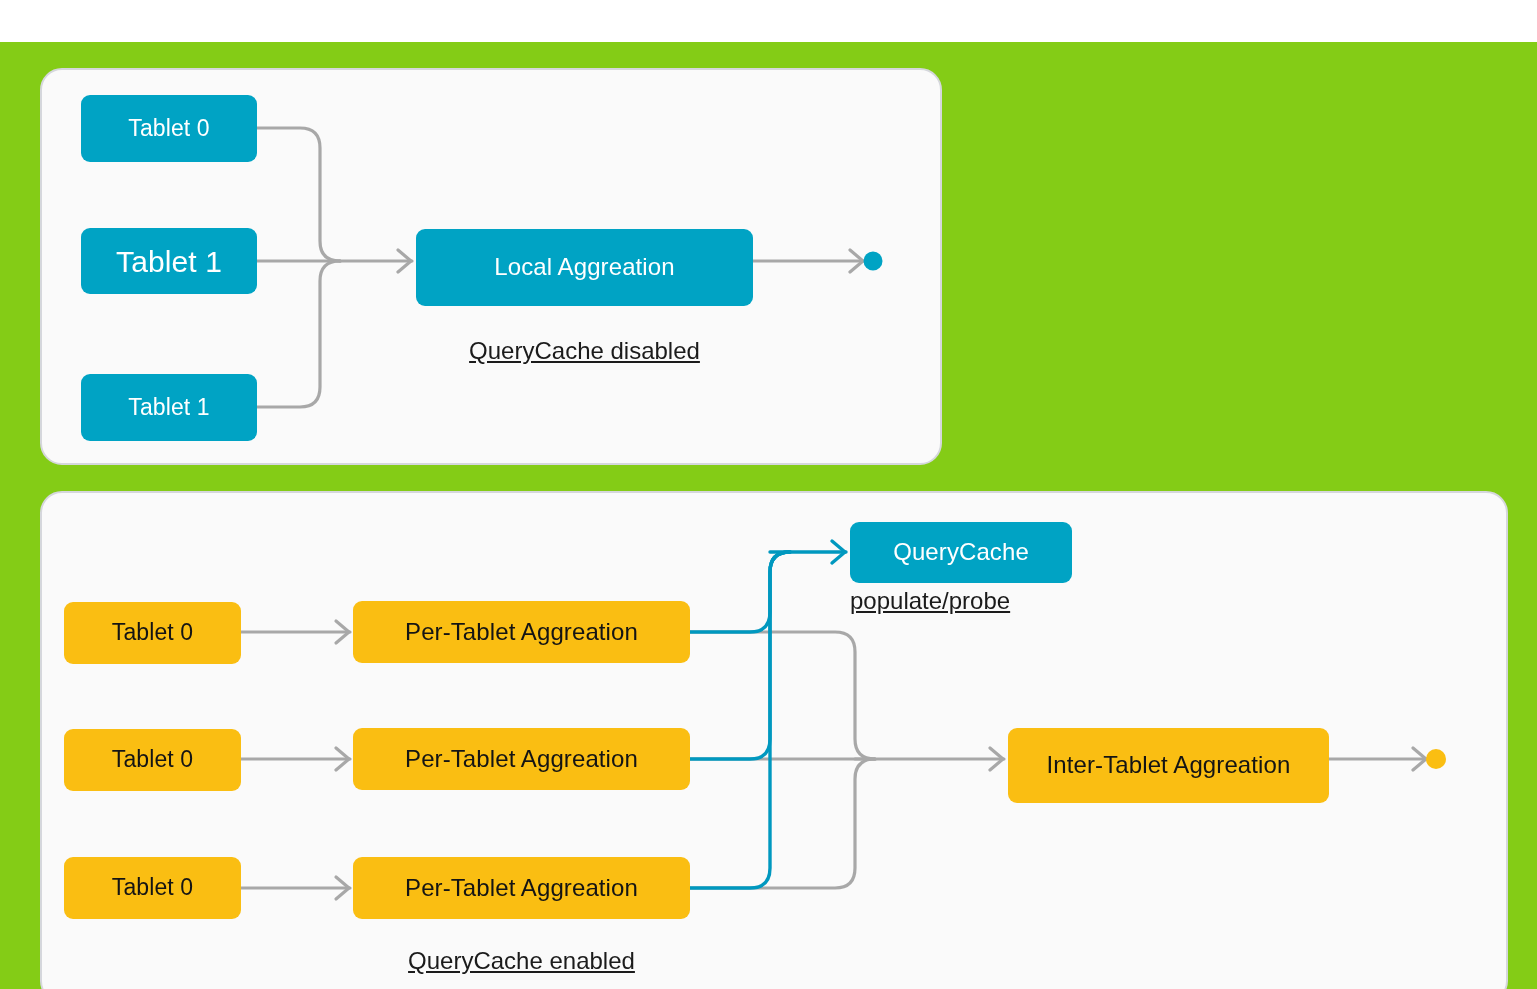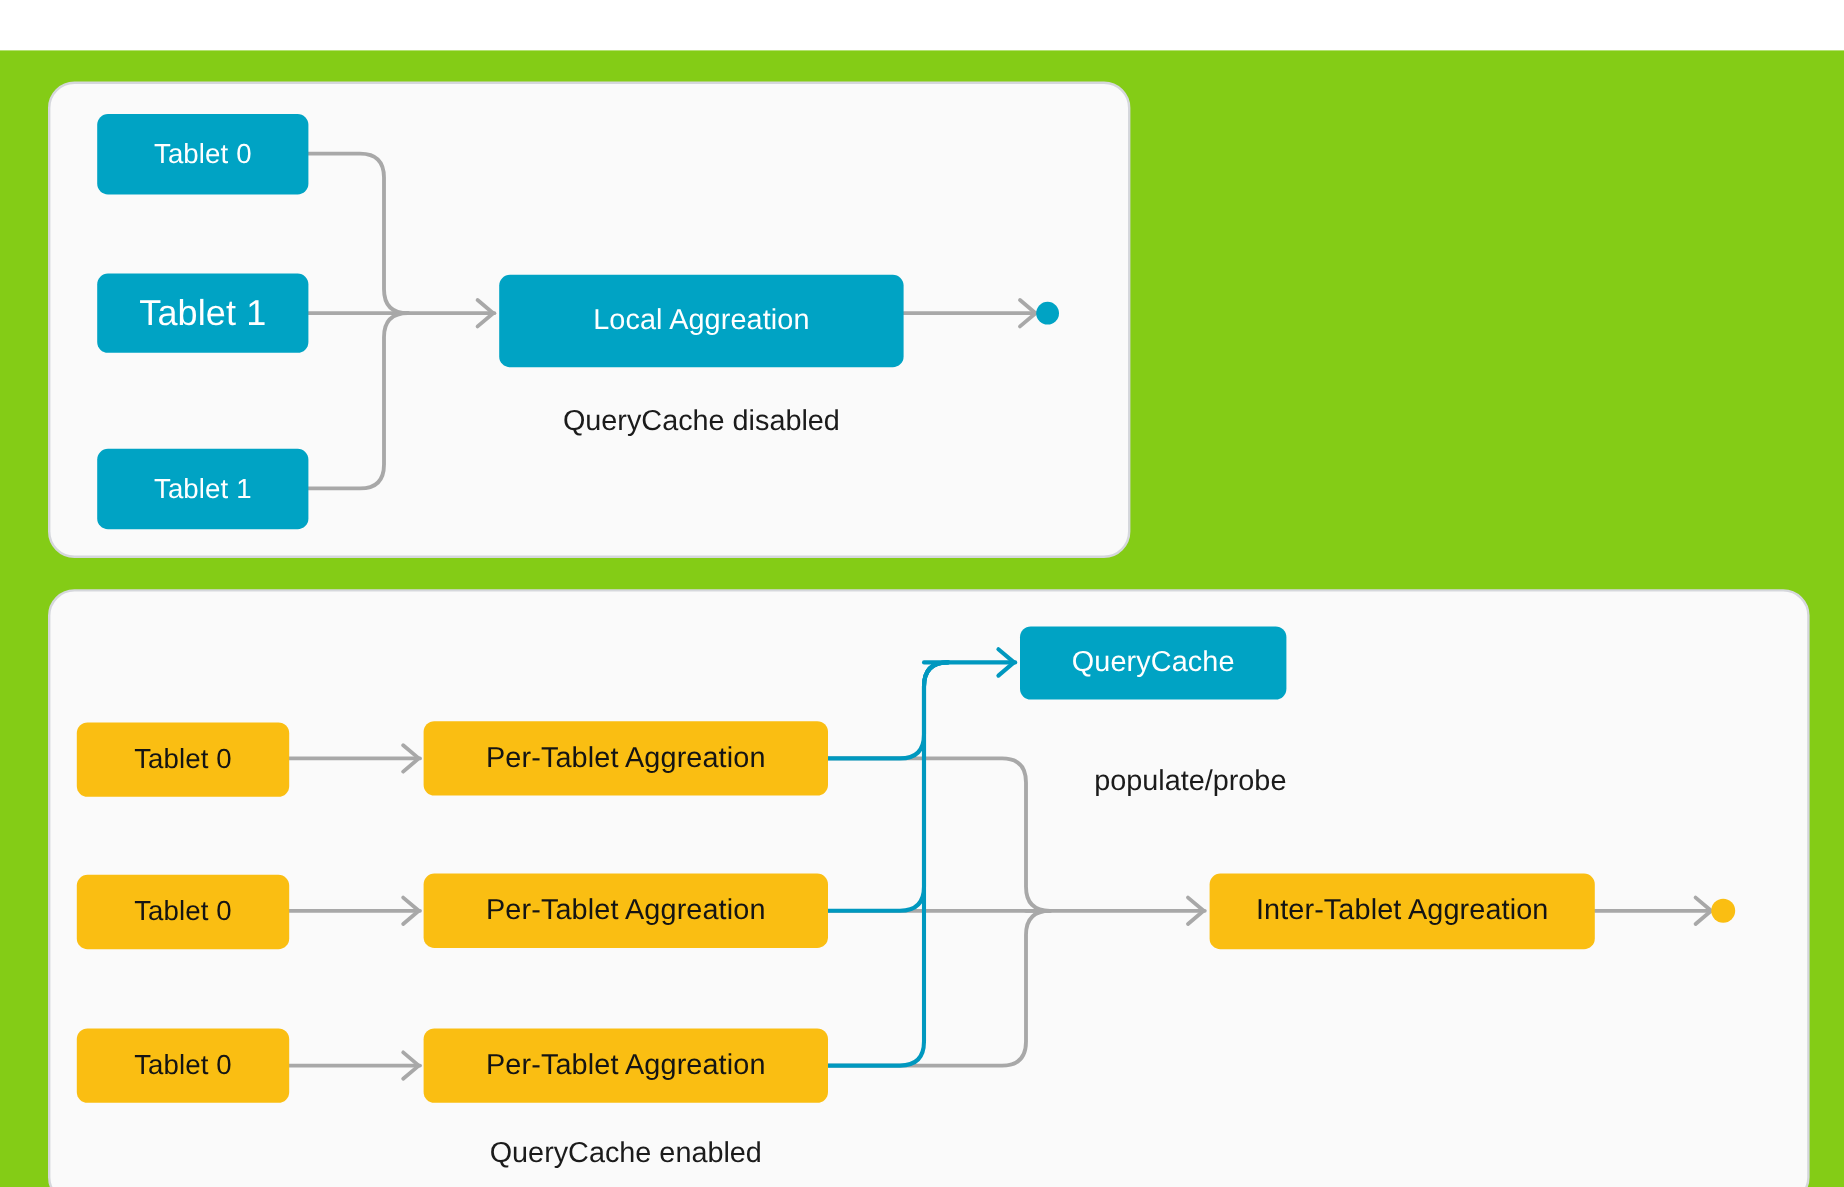--- a/index.html
+++ b/index.html
@@ -44,20 +44,21 @@
   }
   .node.teal  { background: #00a3c4; color: #ffffff; }
   .node.amber { background: #fabe12; color: #141414; }
 
   .caption {
     position: absolute;
     color: #1b1b1b;
     font-size: 24px;
     white-space: nowrap;
     line-height: 1.1;
+    text-decoration: underline;
   }
 
   svg.wires {
     position: absolute;
     left: 0;
     top: 0;
     width: 1537px;
     height: 989px;
     pointer-events: none;
     overflow: visible;
@@ -178,25 +179,25 @@
     <span>Per-Tablet Aggreation</span>
   </div>
   <div class="node amber" style="left:353px; top:815px; width:337px; height:62px; font-size:24px;">
     <span>Per-Tablet Aggreation</span>
   </div>
 
   <div class="node teal" style="left:850px; top:480px; width:222px; height:61px; font-size:24px;">
     <span>QueryCache</span>
   </div>
 
-  <div class="node amber" style="left:1008px; top:686px; width:321px; height:63px; font-size:24px;">
+  <div class="node amber" style="left:1008px; top:686px; width:321px; height:75px; font-size:24px;">
     <span>Inter-Tablet Aggreation</span>
   </div>
 
-  <div class="caption" style="left:850px; top:596px; width:222px; text-align:right;">
+  <div class="caption" style="left:850px; top:546px; width:222px; text-align:left;">
     <span>populate/probe</span>
   </div>
 
   <div class="caption" style="left:353px; top:906px; width:337px; text-align:center;">
     <span>QueryCache enabled</span>
   </div>
 
 </div>
 
 </body></html>

